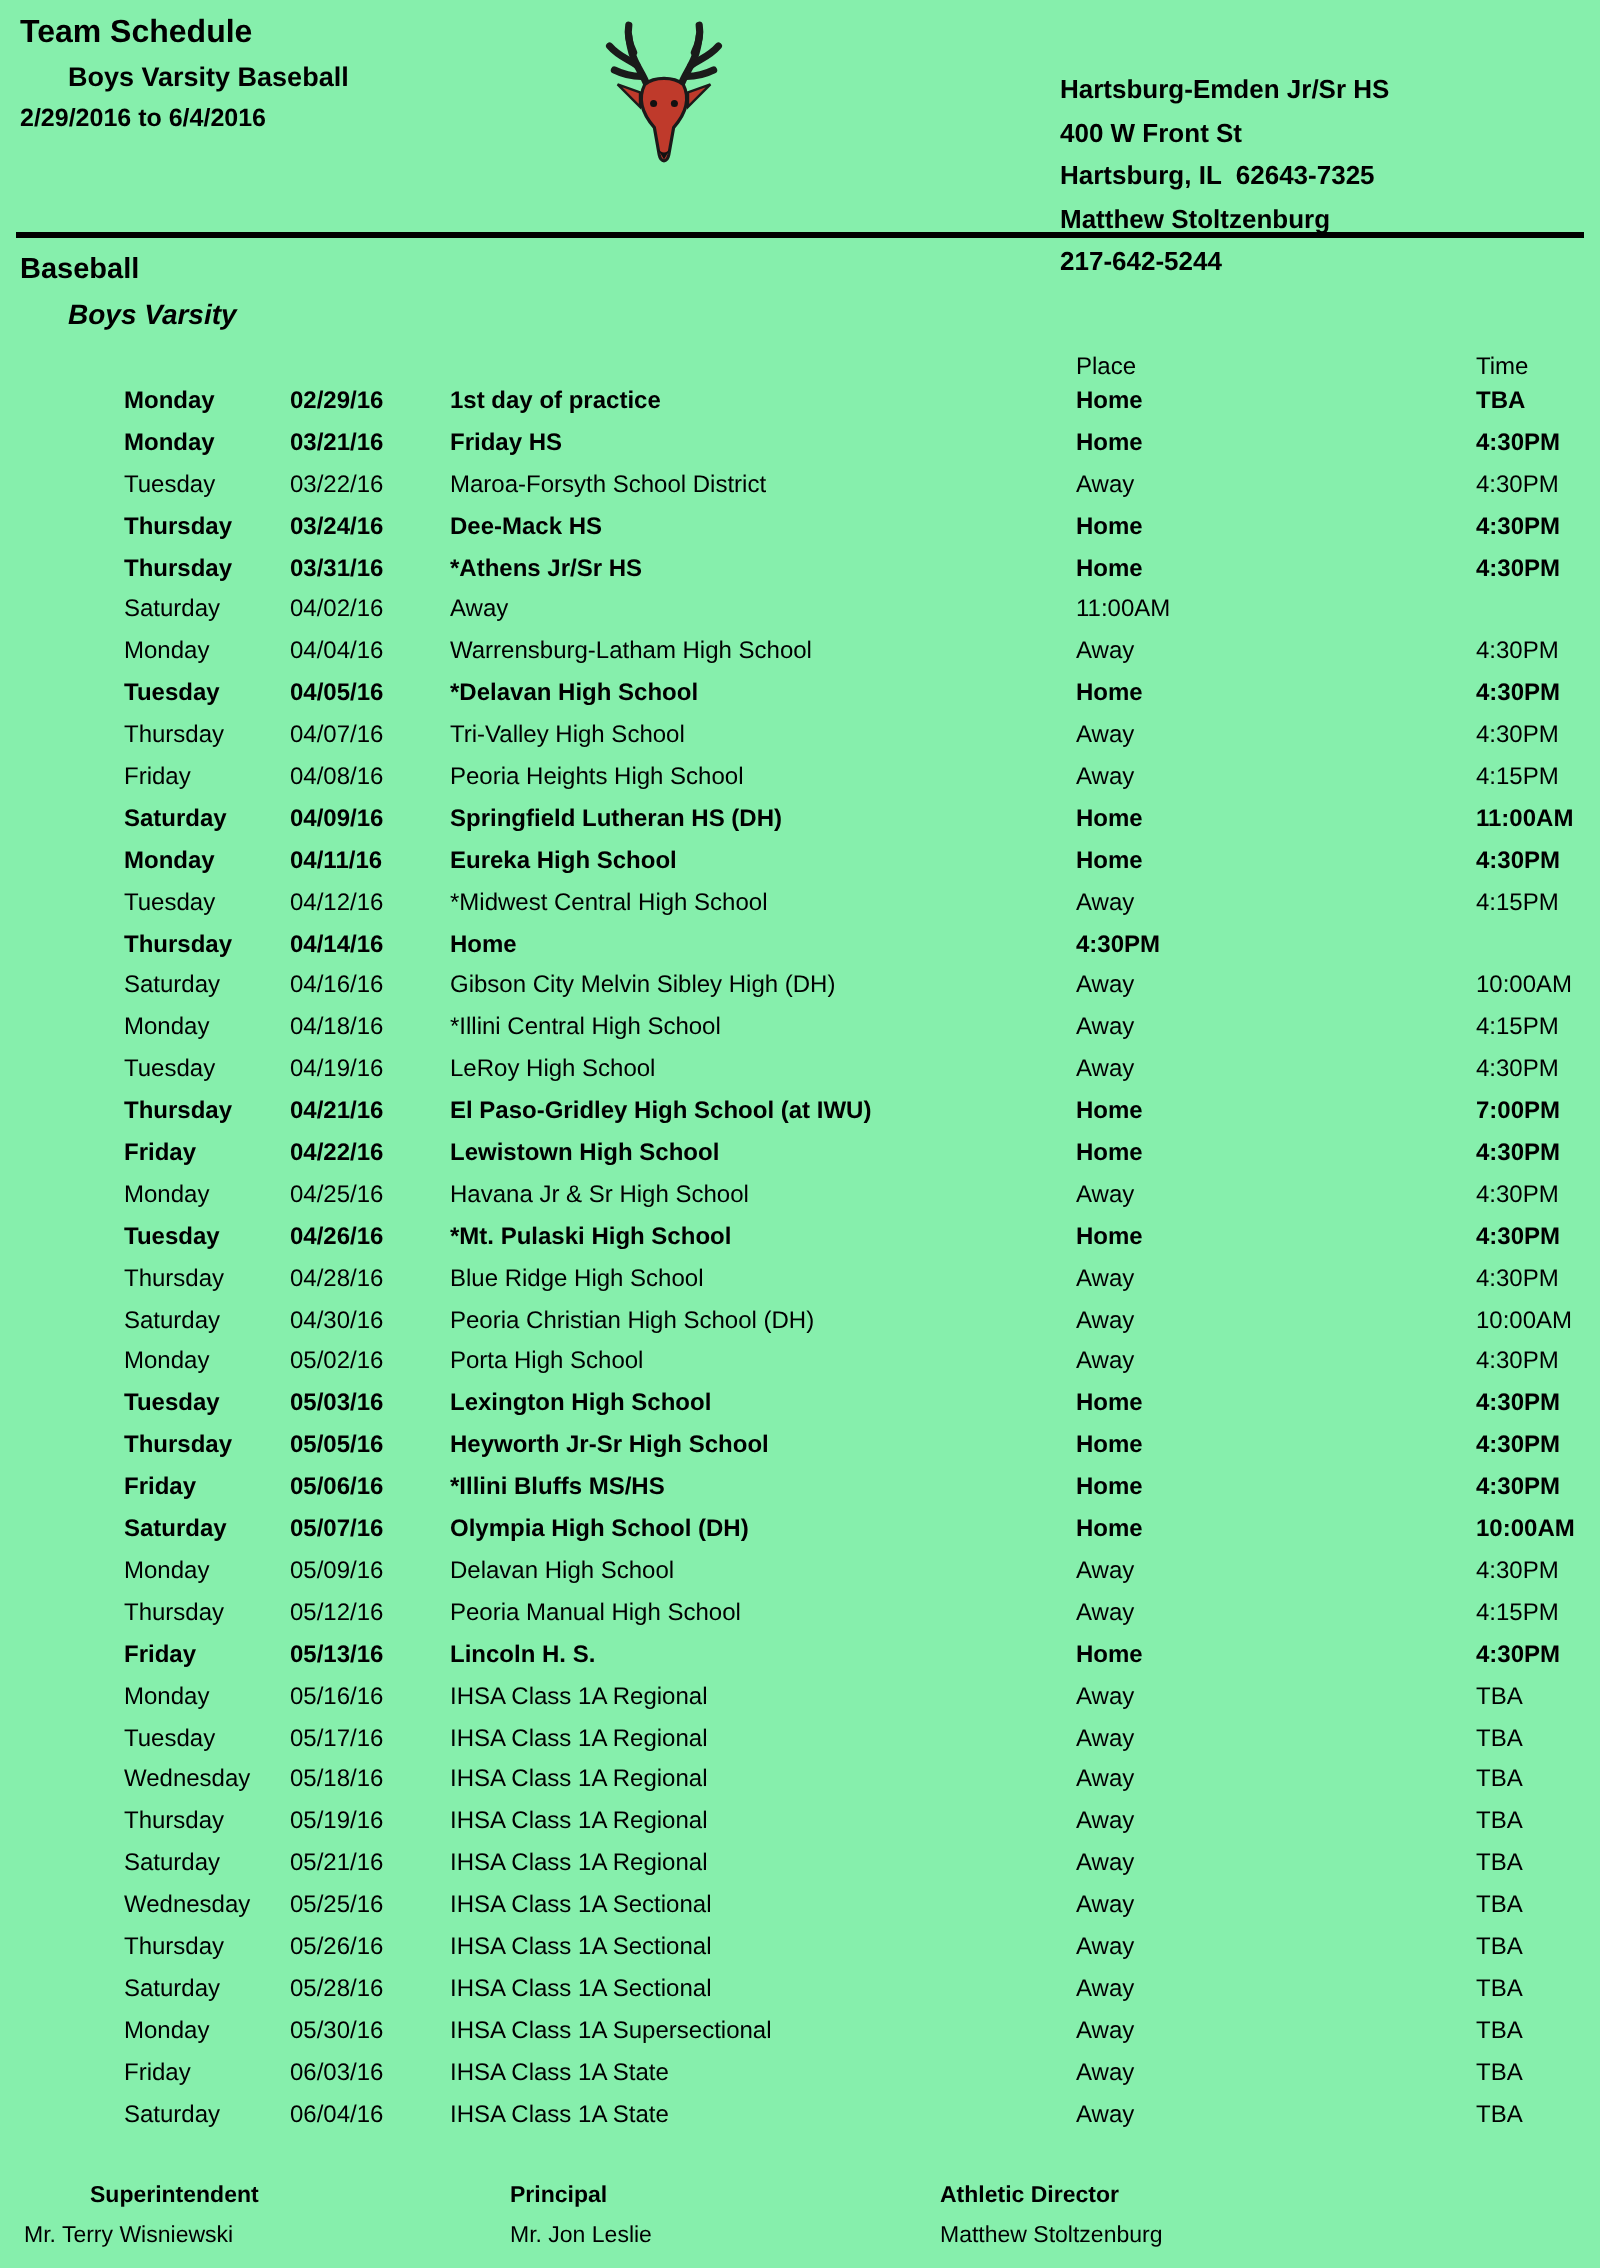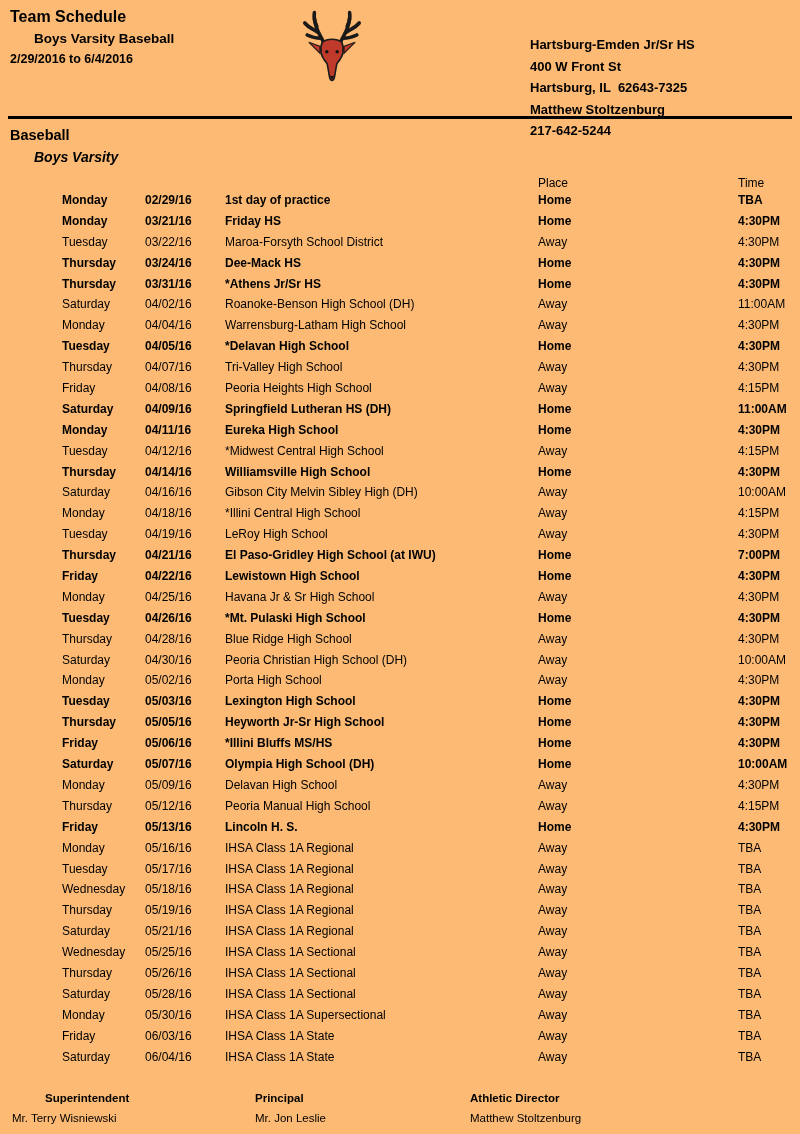--- a/index.html
+++ b/index.html
@@ -1,17 +1,17 @@
 <!DOCTYPE html>
 <html><head>
 <meta charset="utf-8">
 <style>
   html,body{margin:0;padding:0;background:#fff;}
   .page{
-    position:relative;width:800px;height:1134px;background:#fdba74;
+    position:relative;width:800px;height:1134px;background:#86efac;
     font-family:"Liberation Sans",sans-serif;color:#000;overflow:hidden;
   }
   
   .hdr-left{position:absolute;left:10px;top:8px;}
   .doc-title{font-size:16px;font-weight:bold;margin-bottom:5px;}
   .doc-subtitle{font-size:13.5px;font-weight:bold;margin-bottom:6px;padding-left:24px;}
   .doc-range{font-size:12.5px;font-weight:bold;}
   .logo{position:absolute;left:292px;top:2px;width:80px;height:90px;}
   .hdr-right{position:absolute;left:530px;top:8px;margin-top:26px;}
   .school-line{font-size:13px;font-weight:bold;line-height:21.5px;white-space:pre;}
@@ -123,21 +123,20 @@
         <div class="row home">
           <span>Thursday</span>
           <span>03/31/16</span>
           <span>*Athens Jr/Sr HS</span>
           <span>Home</span>
           <span>4:30PM</span>
         </div>
         <div class="row">
           <span>Saturday</span>
           <span>04/02/16</span>
-          <span>Roanoke-Benson High School (DH)</span>
           <span>Away</span>
           <span>11:00AM</span>
         </div>
         <div class="row">
           <span>Monday</span>
           <span>04/04/16</span>
           <span>Warrensburg-Latham High School</span>
           <span>Away</span>
           <span>4:30PM</span>
         </div>
@@ -179,21 +178,20 @@
         <div class="row">
           <span>Tuesday</span>
           <span>04/12/16</span>
           <span>*Midwest Central High School</span>
           <span>Away</span>
           <span>4:15PM</span>
         </div>
         <div class="row home">
           <span>Thursday</span>
           <span>04/14/16</span>
-          <span>Williamsville High School</span>
           <span>Home</span>
           <span>4:30PM</span>
         </div>
         <div class="row">
           <span>Saturday</span>
           <span>04/16/16</span>
           <span>Gibson City Melvin Sibley High (DH)</span>
           <span>Away</span>
           <span>10:00AM</span>
         </div>

